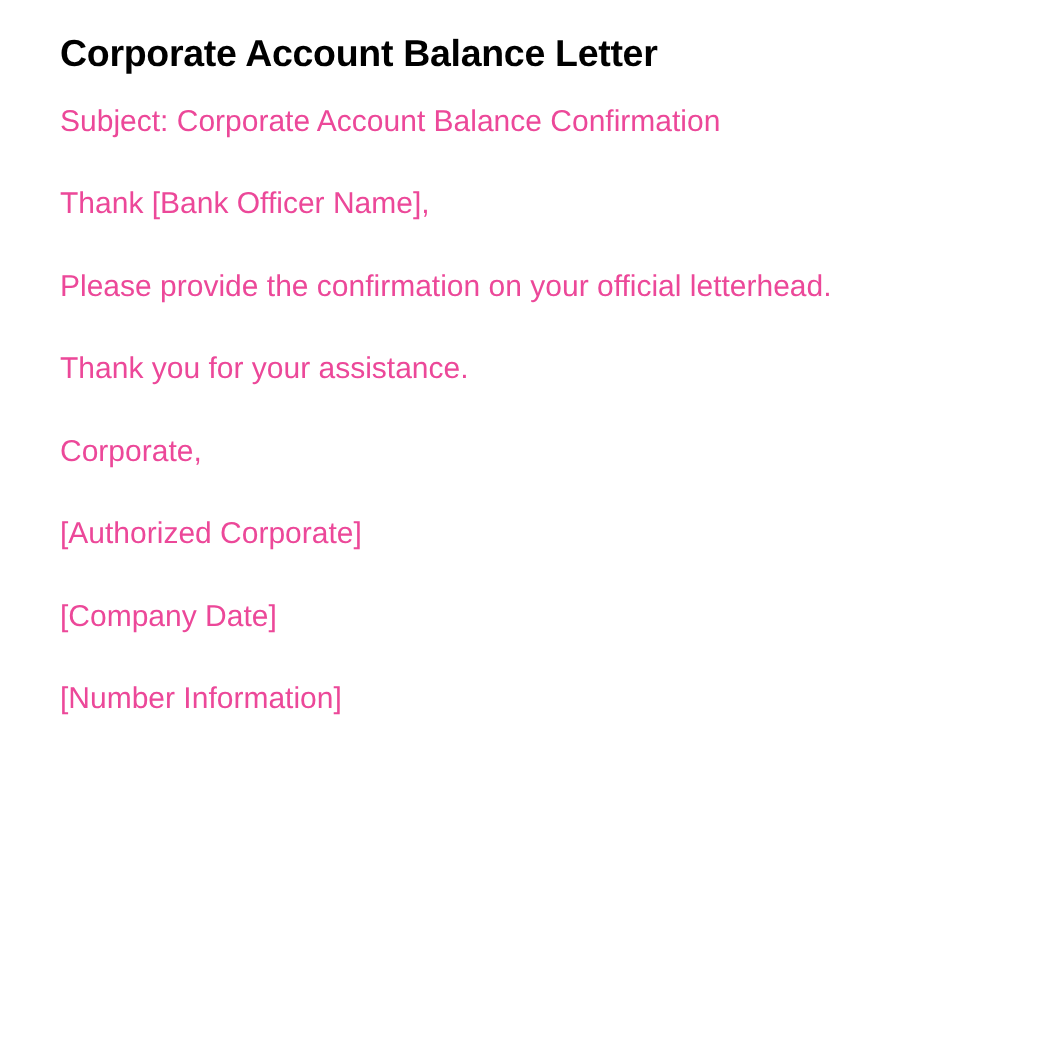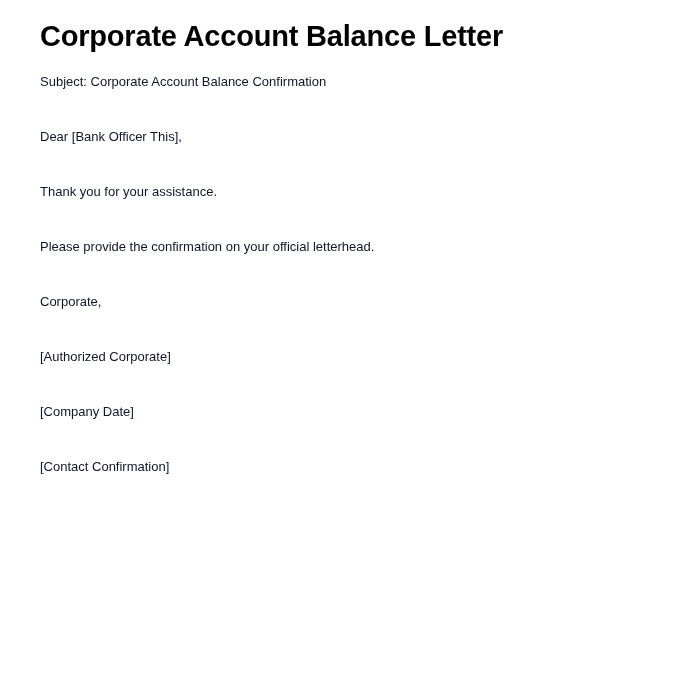--- a/index.html
+++ b/index.html
@@ -11,50 +11,50 @@
     width: 700px;
     height: 696px;
     font-family: "Liberation Sans", "DejaVu Sans", sans-serif;
     color: #202124;
     overflow: hidden;
   }
   .letter {
     padding: 20px 40px 0 40px;
   }
   .letter-title {
-    font-size: 29px;
+    font-size: 25px;
     font-weight: 700;
     color: #000000;
     line-height: 33px;
     margin: 0 0 11px 0;
     letter-spacing: -0.2px;
   }
   .letter p {
-    font-size: 13px;
+    font-size: 20px;
     line-height: 35px;
     margin: 0 0 20px 0;
     max-width: 598px;
-    color: #0f172a;
+    color: #ec4899;
   }
 </style>
 </head>
 <body>
 
 <div class="letter">
   <h1 class="letter-title">Corporate Account Balance Letter</h1>
 
   <p>Subject: Corporate Account Balance Confirmation</p>
 
-  <p>Dear [Bank Officer This],</p>
+  <p>Thank [Bank Officer Name],</p>
 
 
+  <p>Please provide the confirmation on your official letterhead.</p>
+
   <p>Thank you for your assistance.</p>
-
-  <p>Please provide the confirmation on your official letterhead.</p>
 
   <p>Corporate,</p>
 
   <p>[Authorized Corporate]</p>
 
   <p>[Company Date]</p>
 
-  <p>[Contact Confirmation]</p>
+  <p>[Number Information]</p>
 </div>
 
 </body></html>

